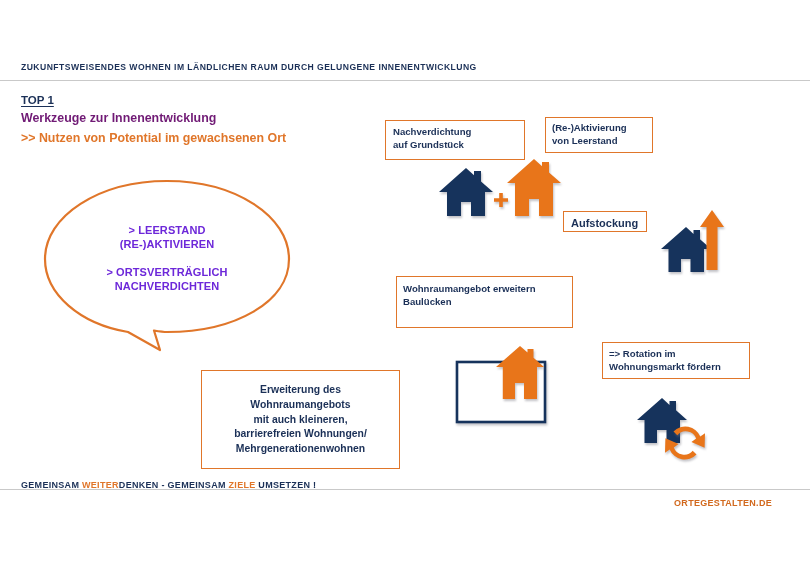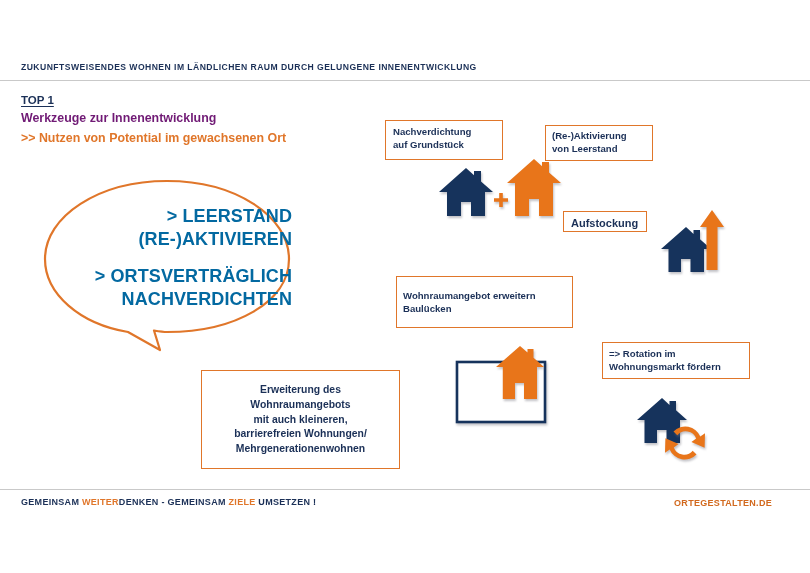--- a/index.html
+++ b/index.html
@@ -19,21 +19,21 @@
   }
   .hdr-rule{
     position:absolute;left:0px;top:80px;width:810px;height:1px;
     background:#c9c9c9;
   }
   .ftr-rule{
     position:absolute;left:0px;top:489px;width:810px;height:1px;
     background:#c9c9c9;
   }
   .ftr-left{
-    position:absolute;left:21px;top:497px;
+    position:absolute;left:21px;top:480px;
     font-size:9px;font-weight:bold;letter-spacing:.3px;white-space:nowrap;
     color:#1b3057;
   }
   .ftr-left .o{color:#e0762a;}
   .ftr-right{
     position:absolute;right:38px;top:498px;
     font-size:9px;font-weight:bold;letter-spacing:.3px;white-space:nowrap;
     color:#d2691e;
   }
   
@@ -53,22 +53,22 @@
   
   .box{
     position:absolute;box-sizing:border-box;
     border:1.5px solid #e0762a;background:#ffffff;
     color:#1b3057;font-weight:bold;line-height:1.32;
   }
   
   .bubble-wrap{position:absolute;left:42px;top:178px;width:250px;height:178px;}
   .bubble-txt{
     position:absolute;left:0;top:0;width:250px;height:160px;
-    display:flex;flex-direction:column;align-items:flex-end;justify-content:center;
-    color:#0369a1;font-weight:bold;font-size:18px;line-height:1.28;
+    display:flex;flex-direction:column;align-items:center;justify-content:center;
+    color:#6d28d9;font-weight:bold;font-size:11px;line-height:1.28;
     text-align:center;letter-spacing:.1px;
   }
   .bubble-txt .gap{height:13px;}
   
   .icon{position:absolute;}
   .icon svg{display:block;filter:drop-shadow(1.5px 2px 1.2px rgba(120,120,130,.45));}
 </style>
 </head>
 <body>
 
@@ -94,35 +94,35 @@
     </svg>
     <div class="bubble-txt">
       <div>&gt; LEERSTAND</div>
       <div>(RE-)AKTIVIEREN</div>
       <div class="gap"></div>
       <div>&gt; ORTSVERTRÄGLICH</div>
       <div>NACHVERDICHTEN</div>
     </div>
   </div>
 
-  <div class="box" style="left:385px;top:120px;width:118px;height:40px;padding:5px 0 0 7px;font-size:9.6px;">
+  <div class="box" style="left:385px;top:120px;width:140px;height:40px;padding:5px 0 0 7px;font-size:9.6px;">
     <div>Nachverdichtung</div>
     <div>auf Grundstück</div>
   </div>
 
-  <div class="box" style="left:545px;top:117px;width:108px;height:36px;padding:4px 0 0 6px;font-size:9.6px;margin-top:8px;">
+  <div class="box" style="left:545px;top:117px;width:108px;height:36px;padding:4px 0 0 6px;font-size:9.6px;">
     <div>(Re-)Aktivierung</div>
     <div>von Leerstand</div>
   </div>
 
   <div class="box" style="left:563px;top:211px;width:84px;height:21px;padding:4px 0 0 7px;font-size:11px;">
     <div>Aufstockung</div>
   </div>
 
-  <div class="box" style="left:396px;top:276px;width:177px;height:52px;padding:13px 0 0 6px;font-size:9.6px;">
+  <div class="box" style="left:396px;top:276px;width:177px;height:52px;padding:6px 0 0 6px;font-size:9.6px;">
     <div>Wohnraumangebot erweitern</div>
     <div>Baulücken</div>
   </div>
 
   <div class="box" style="left:602px;top:342px;width:148px;height:37px;padding:5px 0 0 6px;font-size:9.6px;">
     <div>=&gt; Rotation im</div>
     <div>Wohnungsmarkt fördern</div>
   </div>
 
   <div class="box" style="left:201px;top:370px;width:199px;height:99px;padding:12px 0 0 0;font-size:10.4px;text-align:center;line-height:1.42;">

